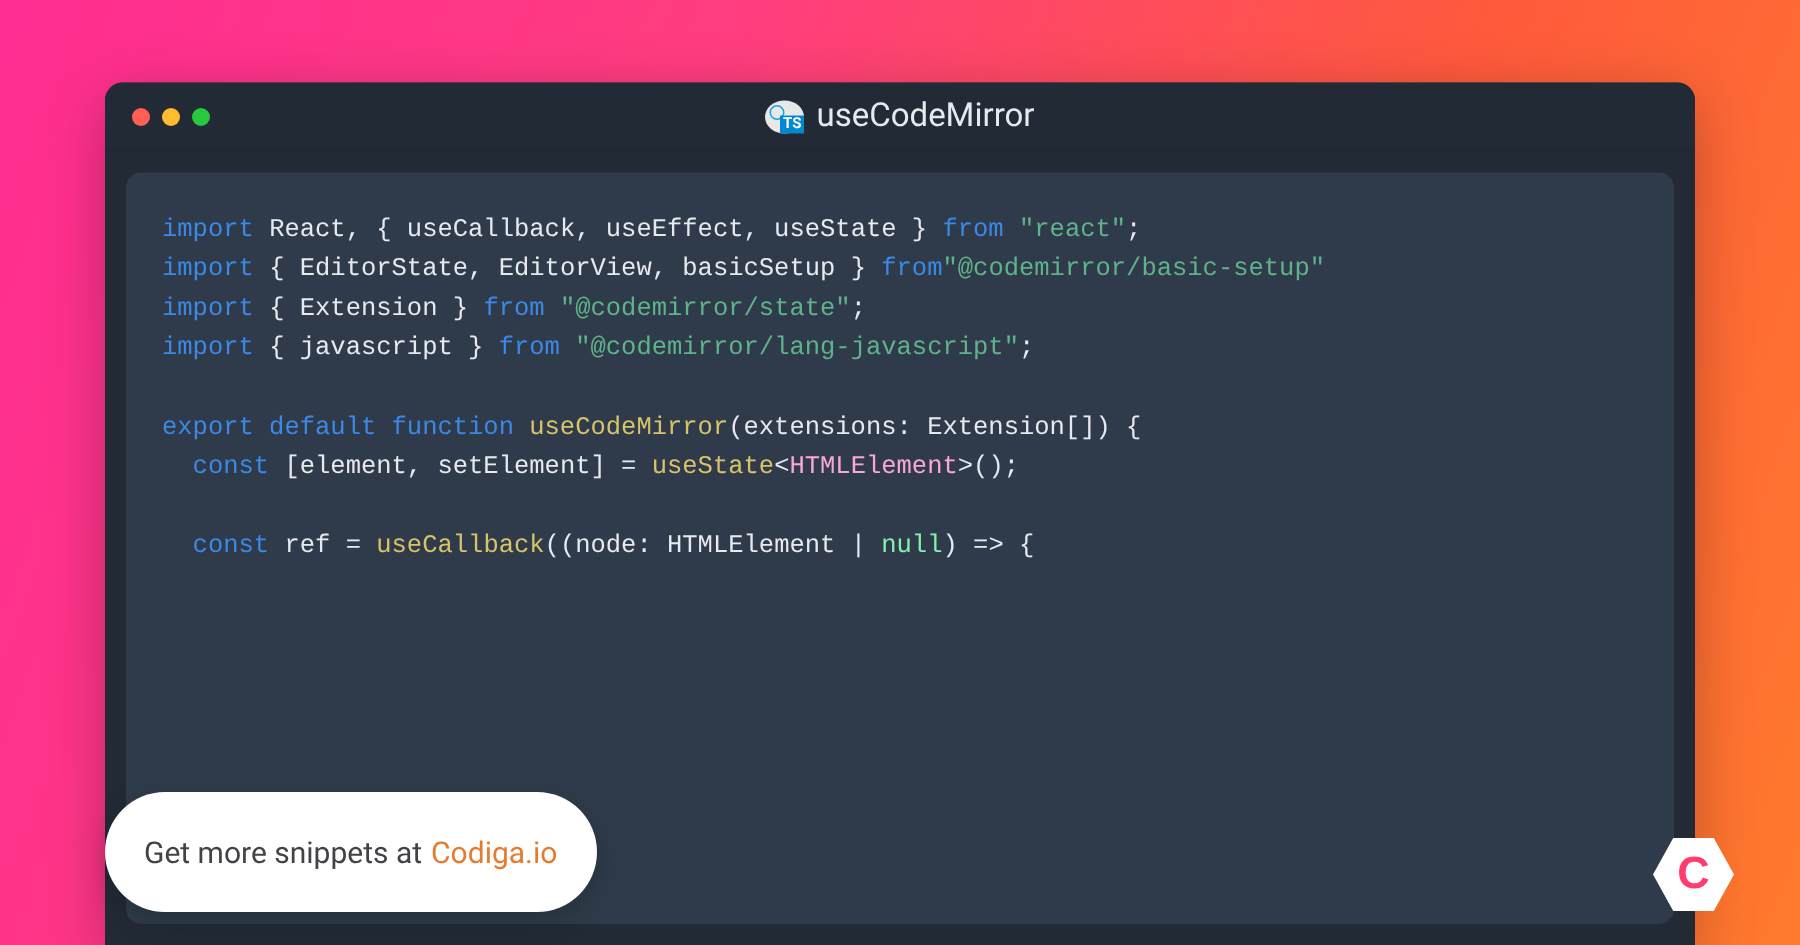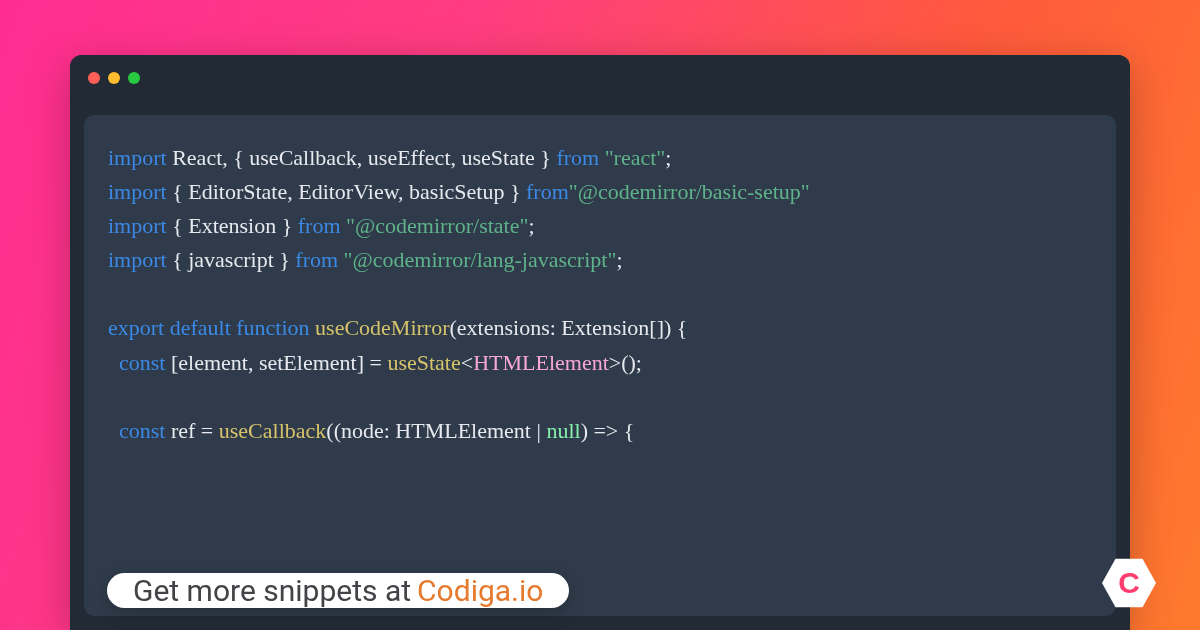--- a/index.html
+++ b/index.html
@@ -39,47 +39,46 @@
     .file-icon { width: 26px; height: 22px; position: relative; }
     .file-icon .base { position: absolute; inset: 0; background: #e8e8e8; border-radius: 50%; }
     .file-icon .react { position: absolute; left:3px; top:3px; width:10px; height:10px; border:1px solid #0ea5e9; border-radius:50%; }
     .file-icon .ts { position: absolute; right:0; bottom:0; background:#0288d1; color:#fff; font-size:10px; font-weight:700; padding:1px 2px; line-height:1;}
     .editor {
       background: #2f3b4a;
       margin: 14px;
       border-radius: 10px;
       padding: 26px 24px;
       height: calc(100% - 74px);
-      font-family: Liberation Serif, serif;
-      font-size: 22px;
+      font-family: Liberation Mono, monospace;
+      font-size: 17px;
       line-height: 1.55;
       color: #e6e9ee;
       overflow: hidden;
       white-space: pre;
     }
     .tok-kw  { color: #3b89e6; }      
     .tok-pl  { color: #e6e9ee; }      
     .tok-str { color: #5eb38a; }      
     .tok-fn  { color: #d6c36a; }      
     .tok-typ { color: #f9a8d4; }      
     .tok-lit { color: #86efac; }      
 
     .pill {
       position: absolute;
       left: 70px;
       bottom: 22px;
       background: #fff;
       border-radius: 999px;
-      padding: 0 26px;
-      font-size: 30px;
+      padding: 28px 26px;
+      font-size: 20px;
       color: #424346;
       display: flex;
       gap: 6px;
       box-shadow: 0 6px 18px rgba(0,0,0,.18);
-      margin-left: 37px;
     }
     .pill .brand { color: #e67a2e; font-weight: 400; }
 
     .logo {
       position: absolute;
       right: 44px;
       bottom: 20px;
       width: 54px; height: 54px;
     }
     .logo-hex {
@@ -94,20 +93,28 @@
 </head>
 <body>
 
 <div class="window">
   <div class="titlebar">
     <div class="traffic">
       <div class="dot r"></div>
       <div class="dot y"></div>
       <div class="dot g"></div>
     </div>
+    <div class="titlecenter">
+      <span class="file-icon">
+        <span class="base"></span>
+          <span class="react"></span>
+          <span class="ts">TS</span>
+      </span>
+      <span>useCodeMirror</span>
+    </div>
   </div>
   <pre class="editor" id="editor"><div><span class="tok-kw">import</span><span class="tok-pl"> React, { useCallback, useEffect, useState } </span><span class="tok-kw">from</span><span class="tok-pl"> </span><span class="tok-str">"react"</span><span class="tok-pl">;</span></div><div><span class="tok-kw">import</span><span class="tok-pl"> { EditorState, EditorView, basicSetup } </span><span class="tok-kw">from</span><span class="tok-str">"@codemirror/basic-setup"</span></div><div><span class="tok-kw">import</span><span class="tok-pl"> { Extension } </span><span class="tok-kw">from</span><span class="tok-pl"> </span><span class="tok-str">"@codemirror/state"</span><span class="tok-pl">;</span></div><div><span class="tok-kw">import</span><span class="tok-pl"> { javascript } </span><span class="tok-kw">from</span><span class="tok-pl"> </span><span class="tok-str">"@codemirror/lang-javascript"</span><span class="tok-pl">;</span></div><div>&nbsp;</div><div><span class="tok-kw">export default function</span><span class="tok-pl"> </span><span class="tok-fn">useCodeMirror</span><span class="tok-pl">(extensions: Extension[]) {</span></div><div><span class="tok-pl">  </span><span class="tok-kw">const</span><span class="tok-pl"> [element, setElement] = </span><span class="tok-fn">useState</span><span class="tok-pl">&lt;</span><span class="tok-typ">HTMLElement</span><span class="tok-pl">&gt;();</span></div><div>&nbsp;</div><div><span class="tok-pl">  </span><span class="tok-kw">const</span><span class="tok-pl"> ref = </span><span class="tok-fn">useCallback</span><span class="tok-pl">((node: HTMLElement | </span><span class="tok-lit">null</span><span class="tok-pl">) =&gt; {</span></div></pre>
 </div>
 
 <div class="pill">
   <span>Get more snippets at </span>
   <span class="brand">Codiga.io</span>
 </div>
 
 <div class="logo">

